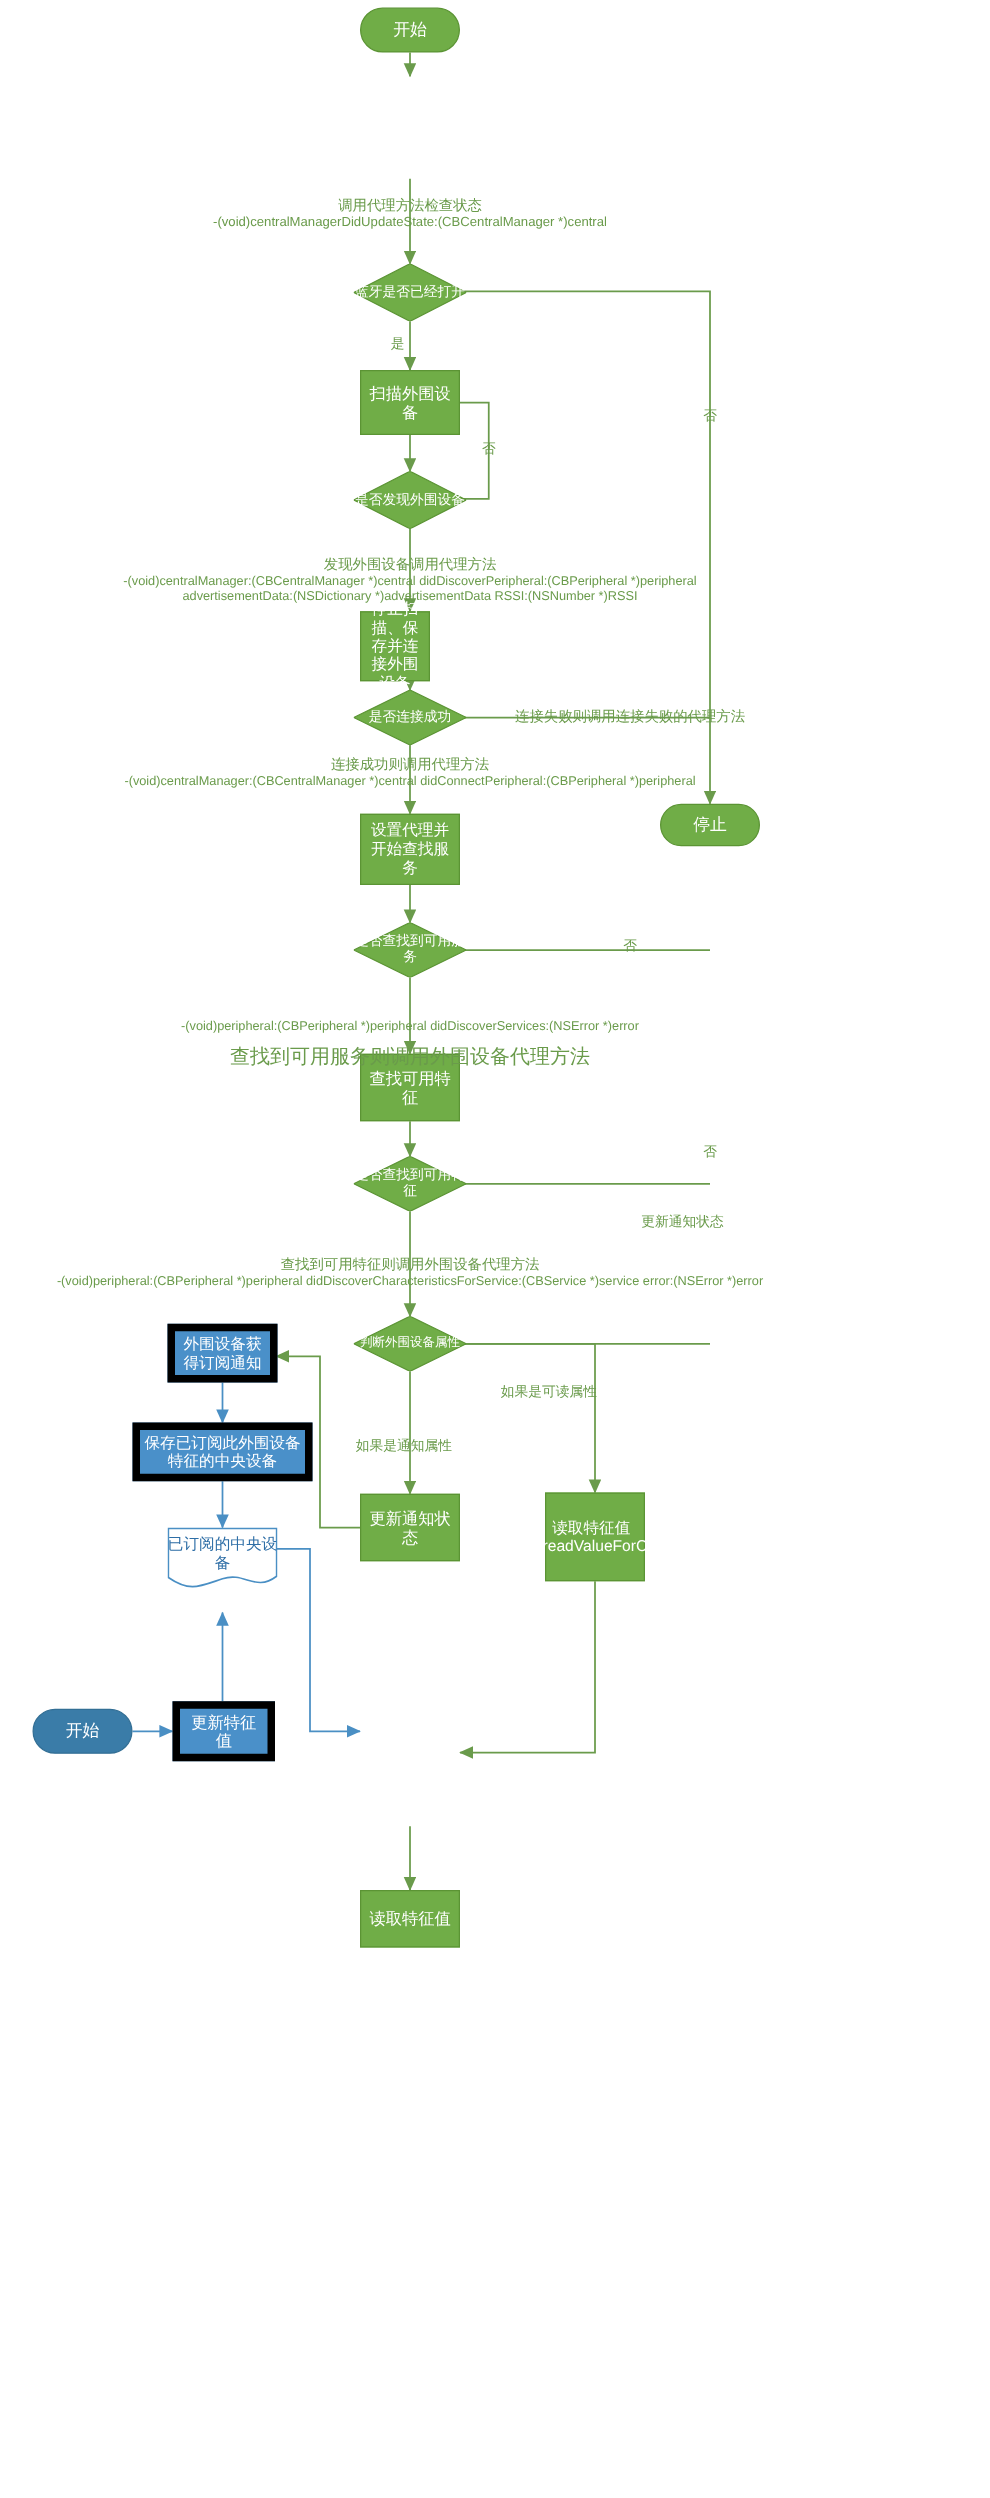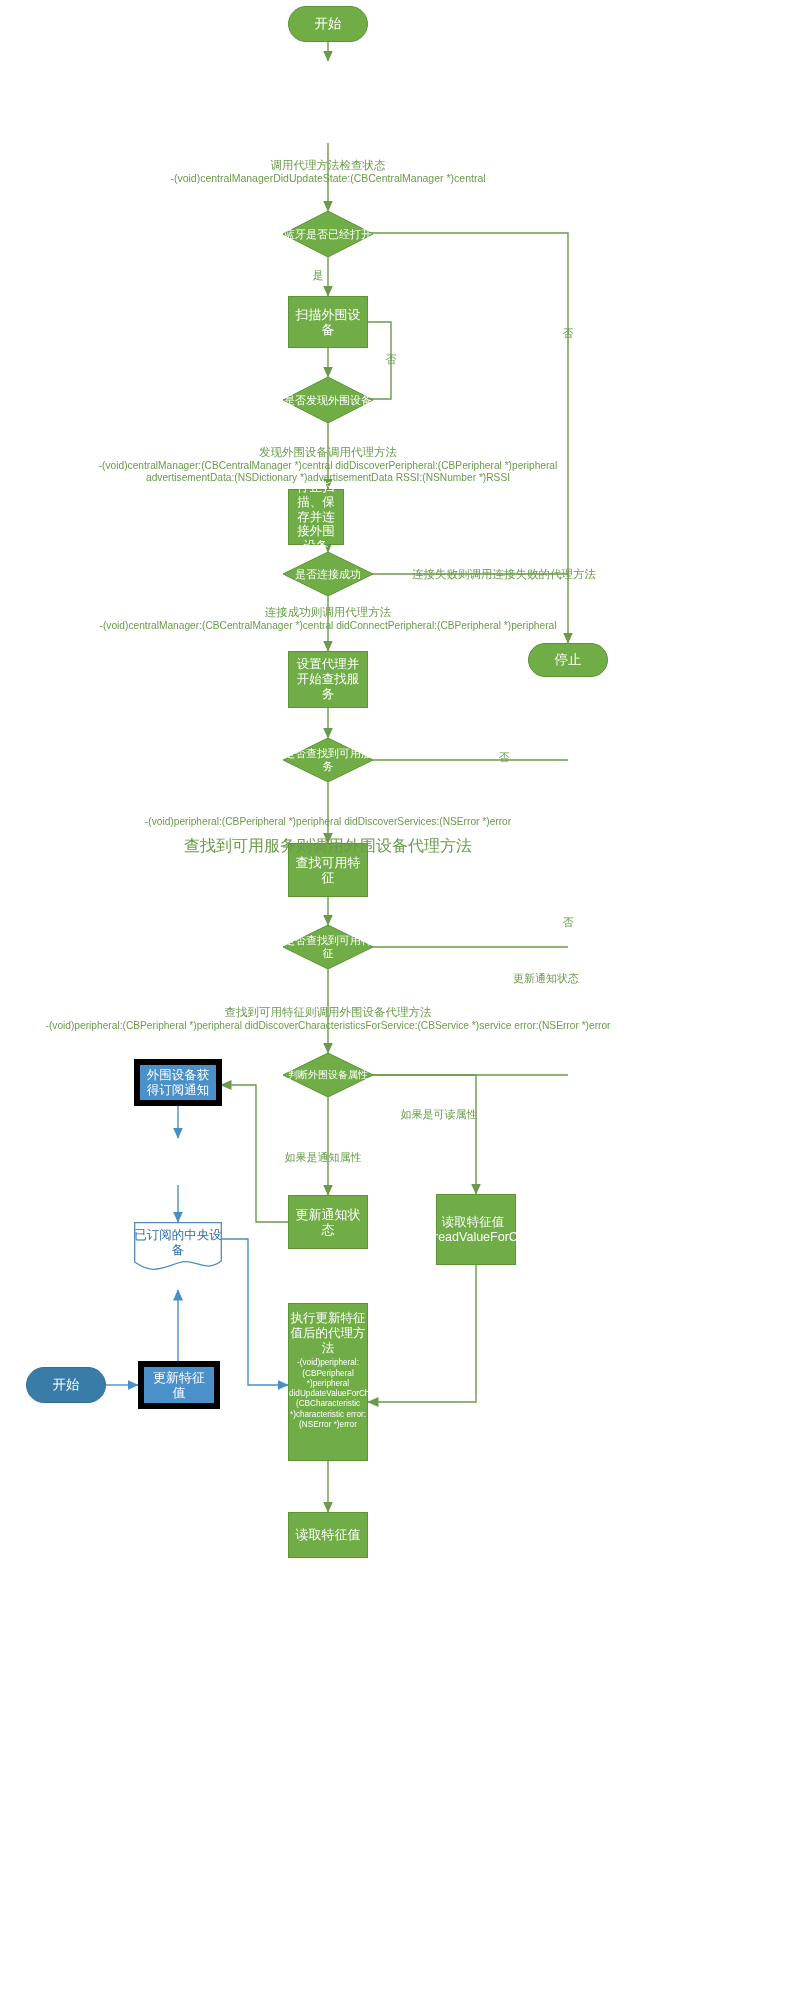--- a/index.html
+++ b/index.html
@@ -165,20 +165,23 @@
     <svg width="90" height="44" viewBox="0 0 90 44">
       <polygon points="45,0 90,22 45,44 0,22" fill="#70ad47" stroke="#5b9434"></polygon>
     </svg>
     <span class="lbl" style="font-size:10px;">判断外围设备属性</span>
   </div>
 
   <div class="node proc-blue" style="left:134px;top:1059px;width:88px;height:47px;font-size:12.5px;">
     <span class="txt">外围设备获得订阅通知</span>
   </div>
 
+  <div class="node proc-blue" style="left:106px;top:1138px;width:144px;height:47px;font-size:12.5px;">
+    <span class="txt">保存已订阅此外围设备特征的中央设备</span>
+  </div>
 
   <div class="doc" style="left:134px;top:1222px;width:88px;height:50px;font-size:12.5px;">
     <svg width="88" height="50" viewBox="0 0 88 50" style="position:absolute;left:0;top:0;">
       <path d="M0.7,0.7 H87.3 V39 C70,52 62,35 44,41 C26,47 18,52 0.7,40 Z" fill="#ffffff" stroke="#4a8fc4" stroke-width="1.3"></path>
     </svg>
     <span class="dtxt">已订阅的中央设备</span>
   </div>
 
   <div class="node proc" style="left:288px;top:1195px;width:80px;height:54px;font-size:13px;">
     <span class="txt">更新通知状态</span>
@@ -189,25 +192,20 @@
   </div>
 
   <div class="node term-blue" style="left:26px;top:1367px;width:80px;height:36px;font-size:13.5px;">
     <span class="txt">开始</span>
   </div>
 
   <div class="node proc-blue" style="left:138px;top:1361px;width:82px;height:48px;font-size:13px;">
     <span class="txt">更新特征值</span>
   </div>
 
-  <div class="node proc" style="left:288px;top:1303px;width:80px;height:158px;font-size:12.5px;
-              flex-direction:column;justify-content:flex-start;padding-top:6px;">
-    <span class="txt" style="font-size:12.5px;">执行更新特征值后的代理方法</span>
-    <span class="txt" style="font-size:8.2px;line-height:1.25;padding-top:2px;">-(void)peripheral:(CBPeripheral *)peripheral didUpdateValueForCharacteristic:(CBCharacteristic *)characteristic error:(NSError *)error</span>
-  </div>
 
   <div class="node proc" style="left:288px;top:1512px;width:80px;height:46px;font-size:13px;">
     <span class="txt">读取特征值</span>
   </div>
 
   <div class="elabel" style="left:178px;top:158px;width:300px;font-size:11.5px;">调用代理方法检查状态</div>
   <div class="elabel" style="left:128px;top:172px;width:400px;font-size:10.5px;">-(void)centralManagerDidUpdateState:(CBCentralManager *)central</div>
 
   <div class="elabel" style="left:306px;top:268px;width:24px;font-size:11px;">是</div>
 

